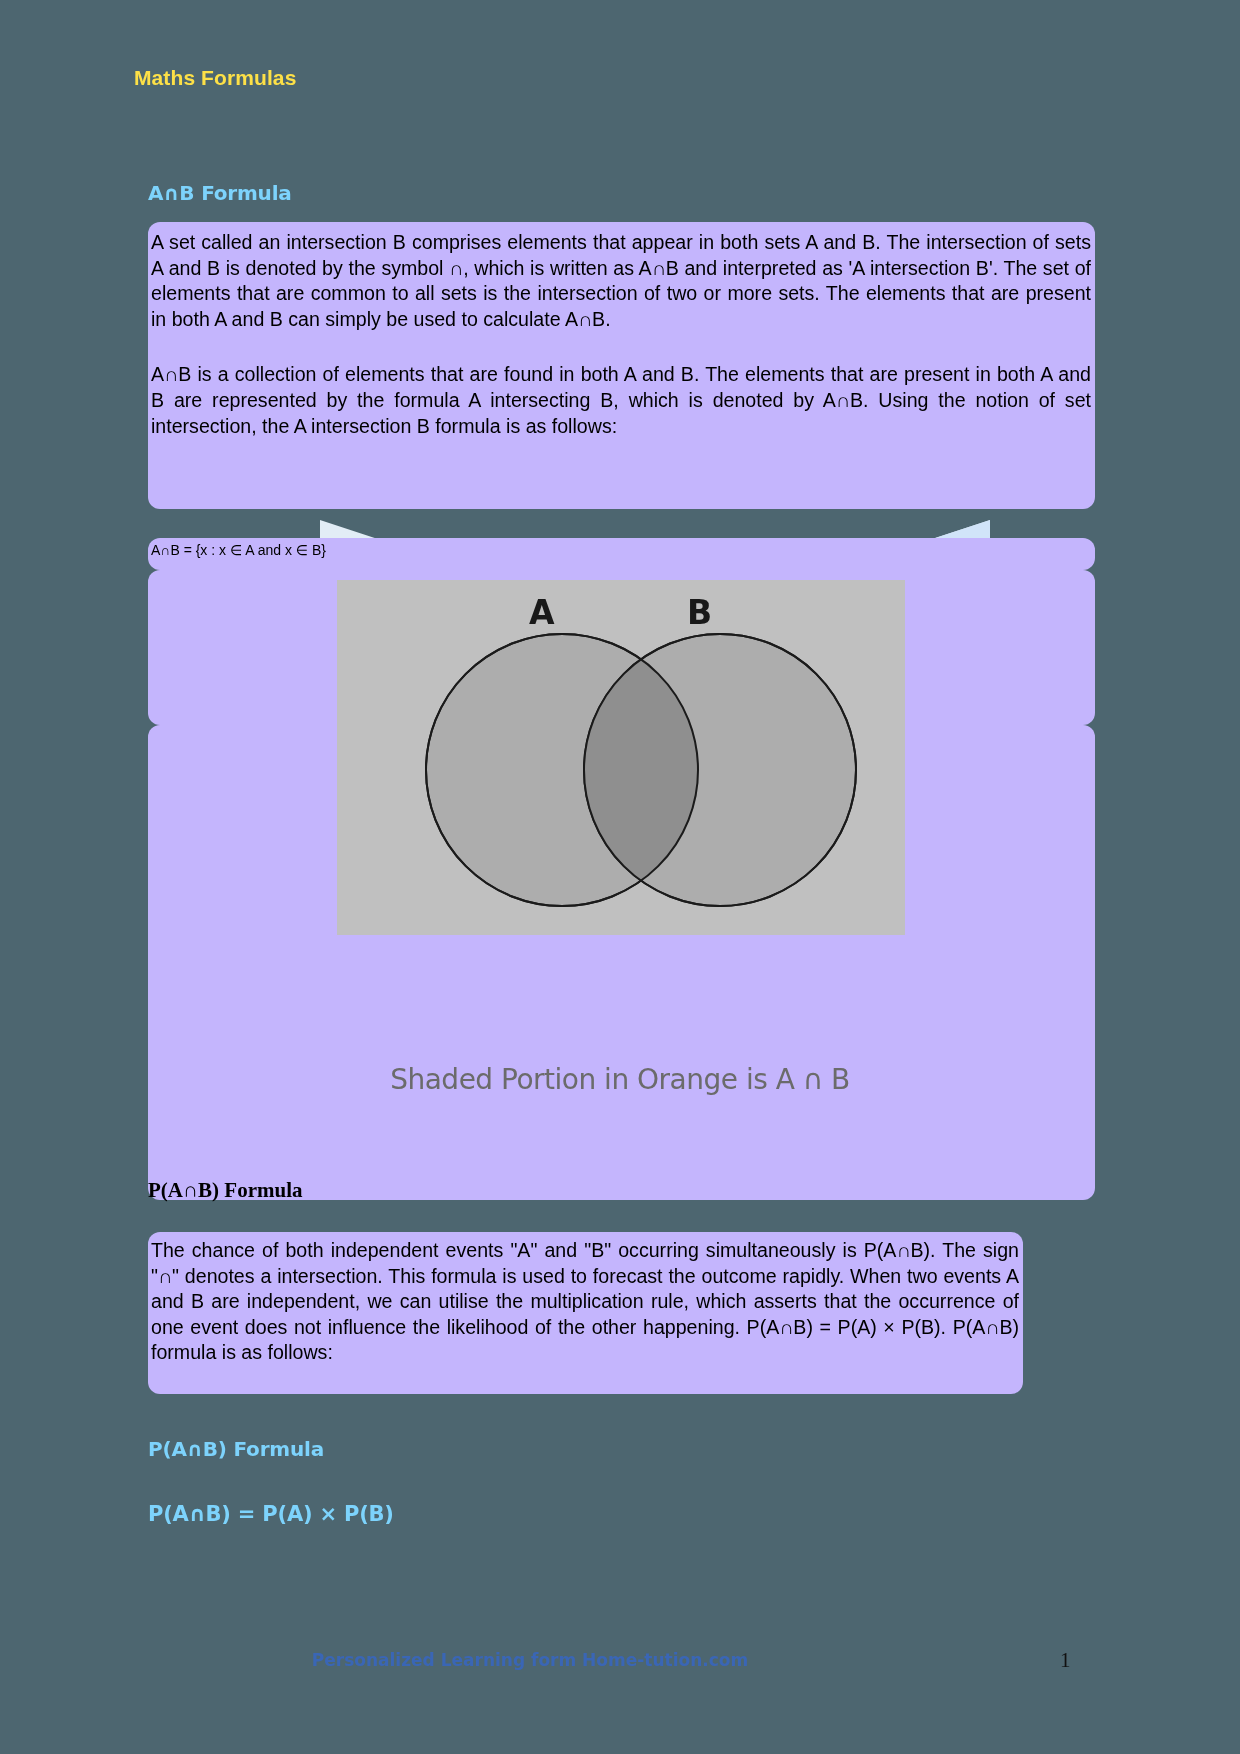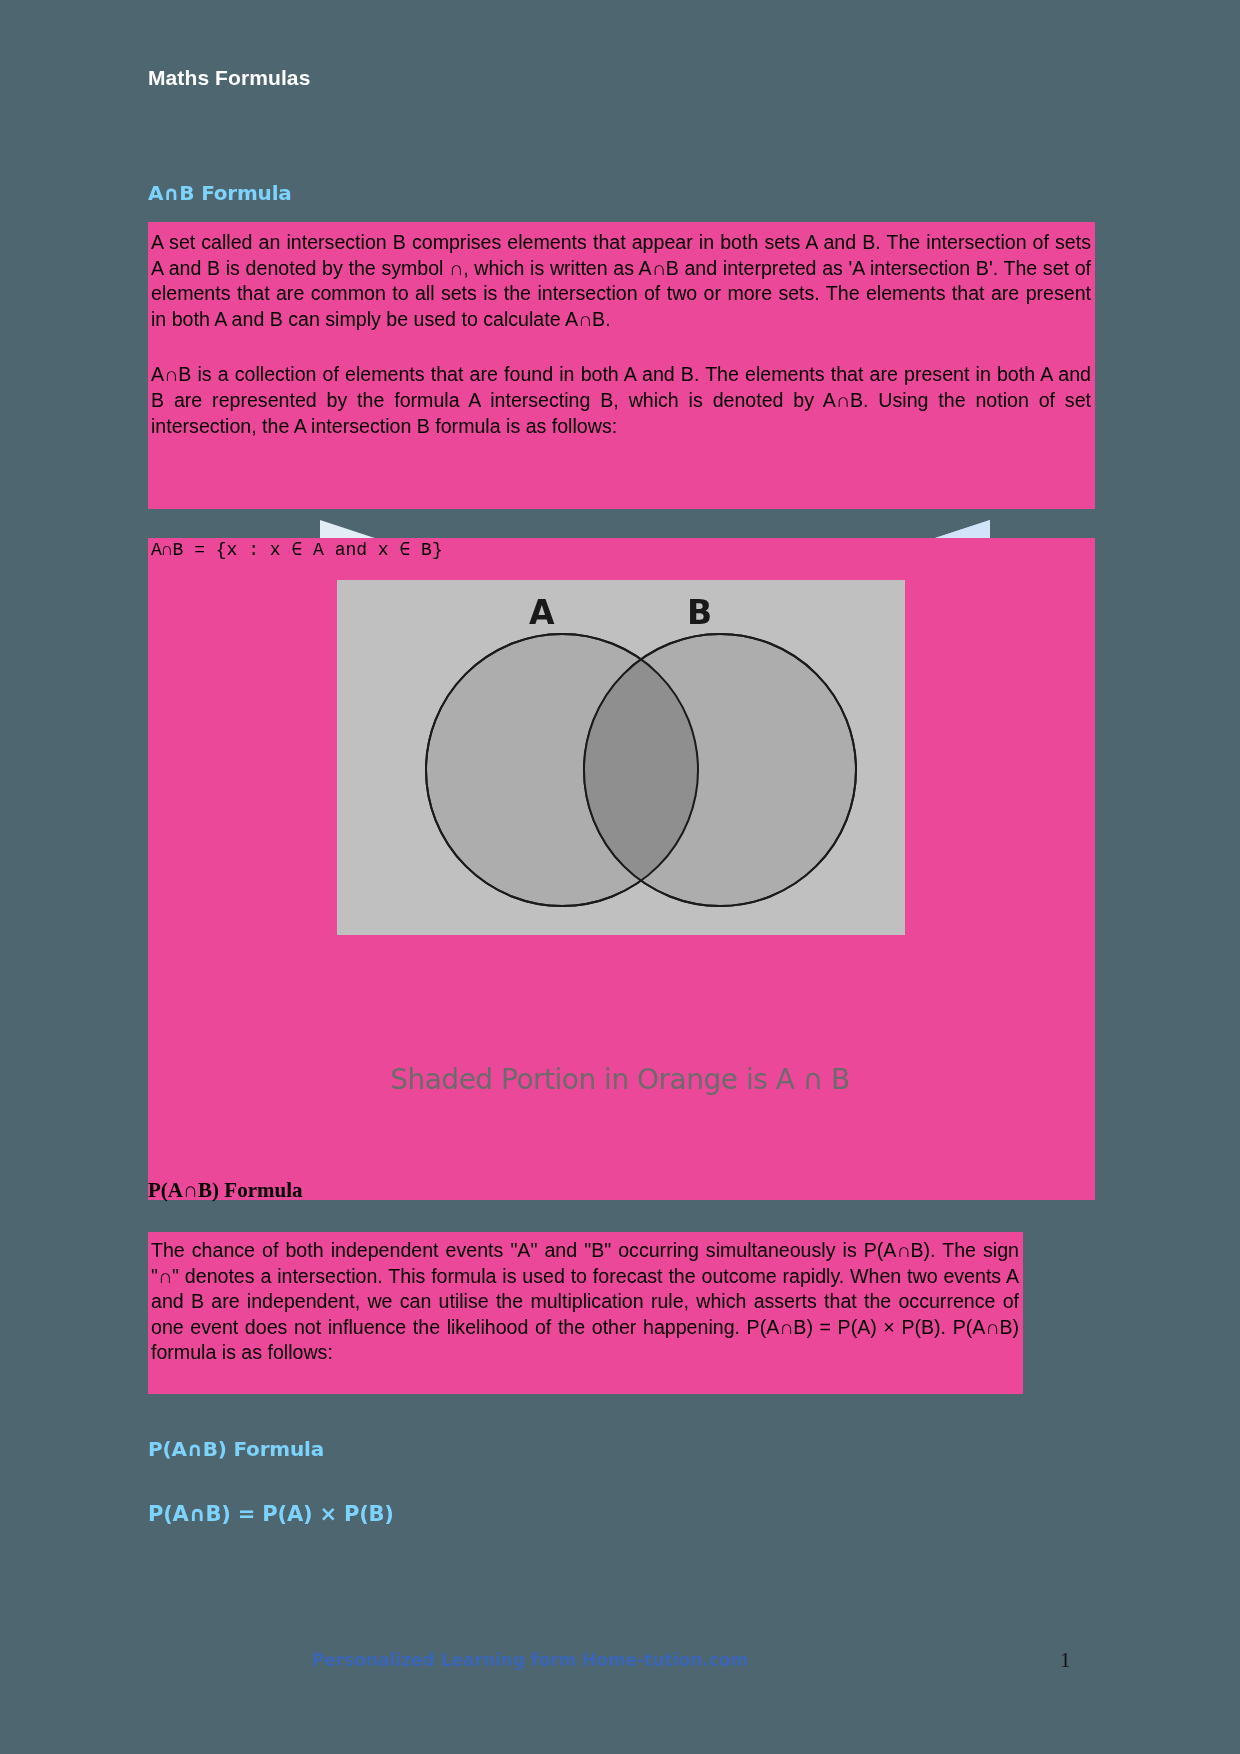--- a/index.html
+++ b/index.html
@@ -16,25 +16,25 @@
   }
 
   .page {
     position: absolute;
     inset: 0;
   }
 
   
   .header-title {
     position: absolute;
-    left: 148px;
+    left: 134px;
     top: 66px;
     font-size: 21px;
     font-weight: bold;
-    color: #ffffff;
+    color: #fde047;
     letter-spacing: 0.1px;
   }
 
   
   .watermark {
     position: absolute;
     left: 0;
     top: 0;
     width: 1240px;
     height: 1754px;
@@ -56,35 +56,36 @@
     font-family: "Liberation Serif", serif;
     font-weight: bold;
     font-size: 21px;
     color: #000;
     white-space: nowrap;
   }
 
   
   .white-block {
     position: absolute;
-    background: #ec4899;
+    background: #c4b5fd;
     box-sizing: border-box;
+    border-radius: 12px;
   }
   .para {
     font-family: "Liberation Sans", sans-serif;
     font-size: 19.6px;
     line-height: 25.6px;
     color: #000;
     text-align: justify;
     text-justify: inter-word;
     margin: 0;
   }
   .formula-line {
-    font-family: Liberation Mono, monospace;
-    font-size: 18px;
+    font-family: Liberation Sans, sans-serif;
+    font-size: 14px;
     line-height: 25.6px;
     color: #000;
     margin: 0;
   }
 
   
   .venn-wrap {
     position: absolute;
     left: 337px;
     top: 580px;

